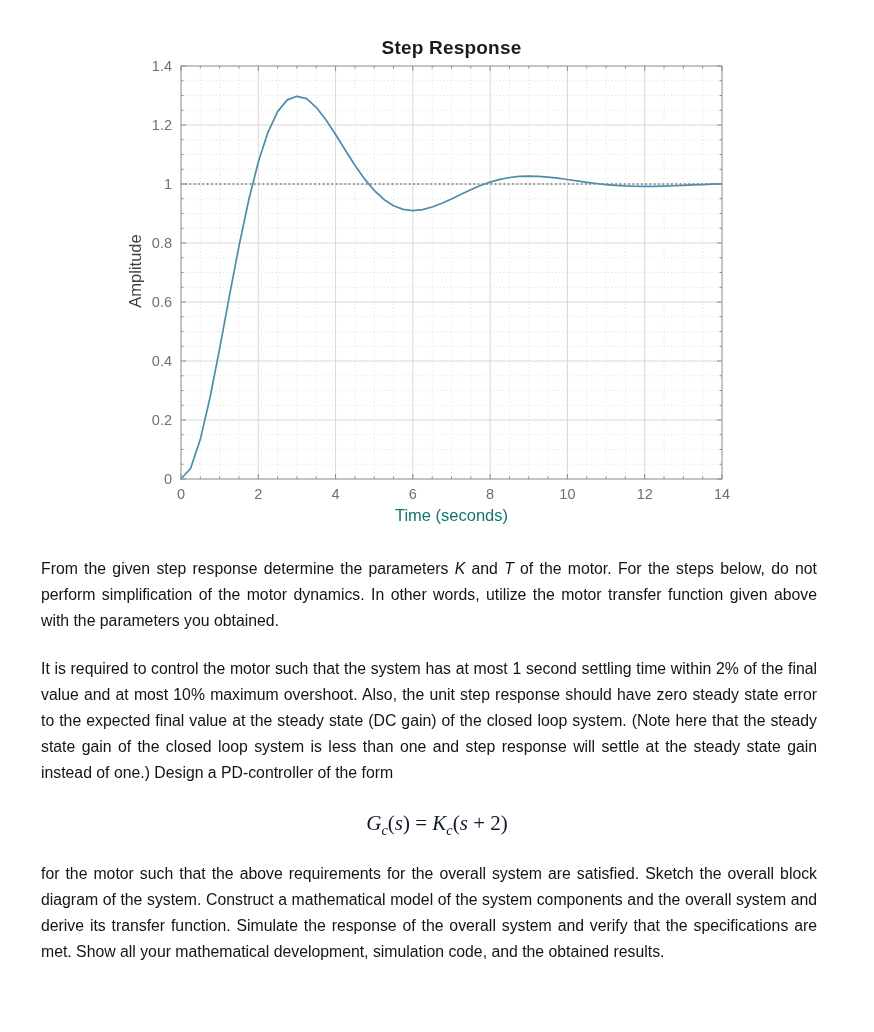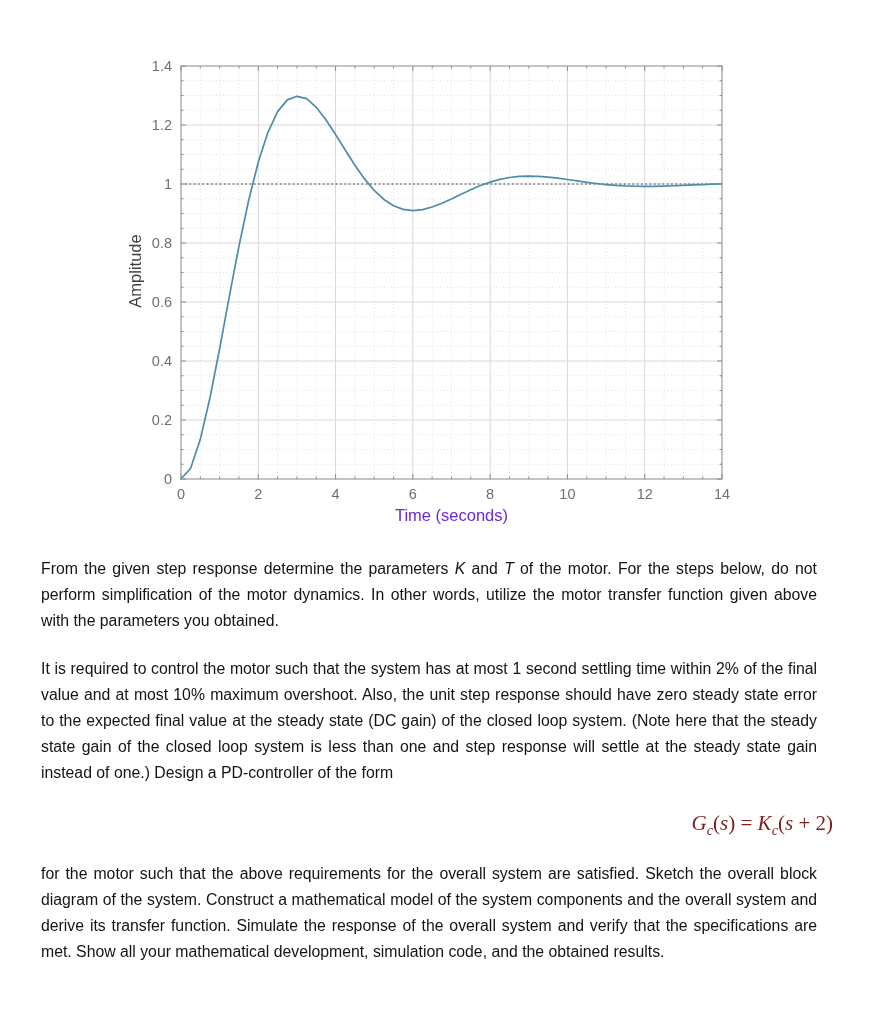--- a/index.html
+++ b/index.html
@@ -7,43 +7,44 @@
     width:874px;height:1032px;background:#ffffff;position:relative;
     font-family:"Liberation Sans",sans-serif;overflow:hidden;
   }
   .figure{position:absolute;left:0;top:0;width:874px;height:545px;}
   .chart-title{
     position:absolute;left:181px;top:37px;width:541px;text-align:center;
     font-size:19px;font-weight:bold;color:#1c1c1c;letter-spacing:0.2px;
   }
   .xaxis-label{
     position:absolute;left:181px;top:506px;width:541px;text-align:center;
-    font-size:16.5px;color:#6d28d9;
+    font-size:16.5px;color:#0f766e;
   }
   .yaxis-label{
     position:absolute;left:135px;top:271px;font-size:16.5px;color:#3f3f3f;
     transform:translate(-50%,-50%) rotate(-90deg);white-space:nowrap;
   }
   svg{position:absolute;left:0;top:0;}
   .textblock{
     position:absolute;left:41px;top:556px;width:792px;
     font-size:15.8px;line-height:26px;color:#141414;text-align:justify;
   }
   .textblock p{margin:0 16px 22px 0;}
   .it{font-style:italic;}
   .equation{
-    text-align:right;font-family:"Liberation Serif",serif;font-size:21px;
-    line-height:30px;margin:16px 0 23px 0;color:#7f1d1d;
+    text-align:center;font-family:"Liberation Serif",serif;font-size:21px;
+    line-height:30px;margin:16px 0 23px 0;color:#0f172a;
   }
   .equation sub{font-size:68%;line-height:0;}
 </style>
 </head>
 <body>
 
 <div class="figure">
+  <div class="chart-title">Step Response</div>
   <svg id="chart-svg" width="874" height="545" viewBox="0 0 874 545">
       <line x1="200.32142857142856" y1="66" x2="200.32142857142856" y2="479" stroke="#e1e1e1" stroke-width="1" stroke-dasharray="1 2.5"></line>
       <line x1="219.64285714285714" y1="66" x2="219.64285714285714" y2="479" stroke="#e1e1e1" stroke-width="1" stroke-dasharray="1 2.5"></line>
       <line x1="238.96428571428572" y1="66" x2="238.96428571428572" y2="479" stroke="#e1e1e1" stroke-width="1" stroke-dasharray="1 2.5"></line>
       <line x1="277.6071428571429" y1="66" x2="277.6071428571429" y2="479" stroke="#e1e1e1" stroke-width="1" stroke-dasharray="1 2.5"></line>
       <line x1="296.92857142857144" y1="66" x2="296.92857142857144" y2="479" stroke="#e1e1e1" stroke-width="1" stroke-dasharray="1 2.5"></line>
       <line x1="316.25" y1="66" x2="316.25" y2="479" stroke="#e1e1e1" stroke-width="1" stroke-dasharray="1 2.5"></line>
       <line x1="354.89285714285717" y1="66" x2="354.89285714285717" y2="479" stroke="#e1e1e1" stroke-width="1" stroke-dasharray="1 2.5"></line>
       <line x1="374.2142857142857" y1="66" x2="374.2142857142857" y2="479" stroke="#e1e1e1" stroke-width="1" stroke-dasharray="1 2.5"></line>
       <line x1="393.5357142857143" y1="66" x2="393.5357142857143" y2="479" stroke="#e1e1e1" stroke-width="1" stroke-dasharray="1 2.5"></line>

